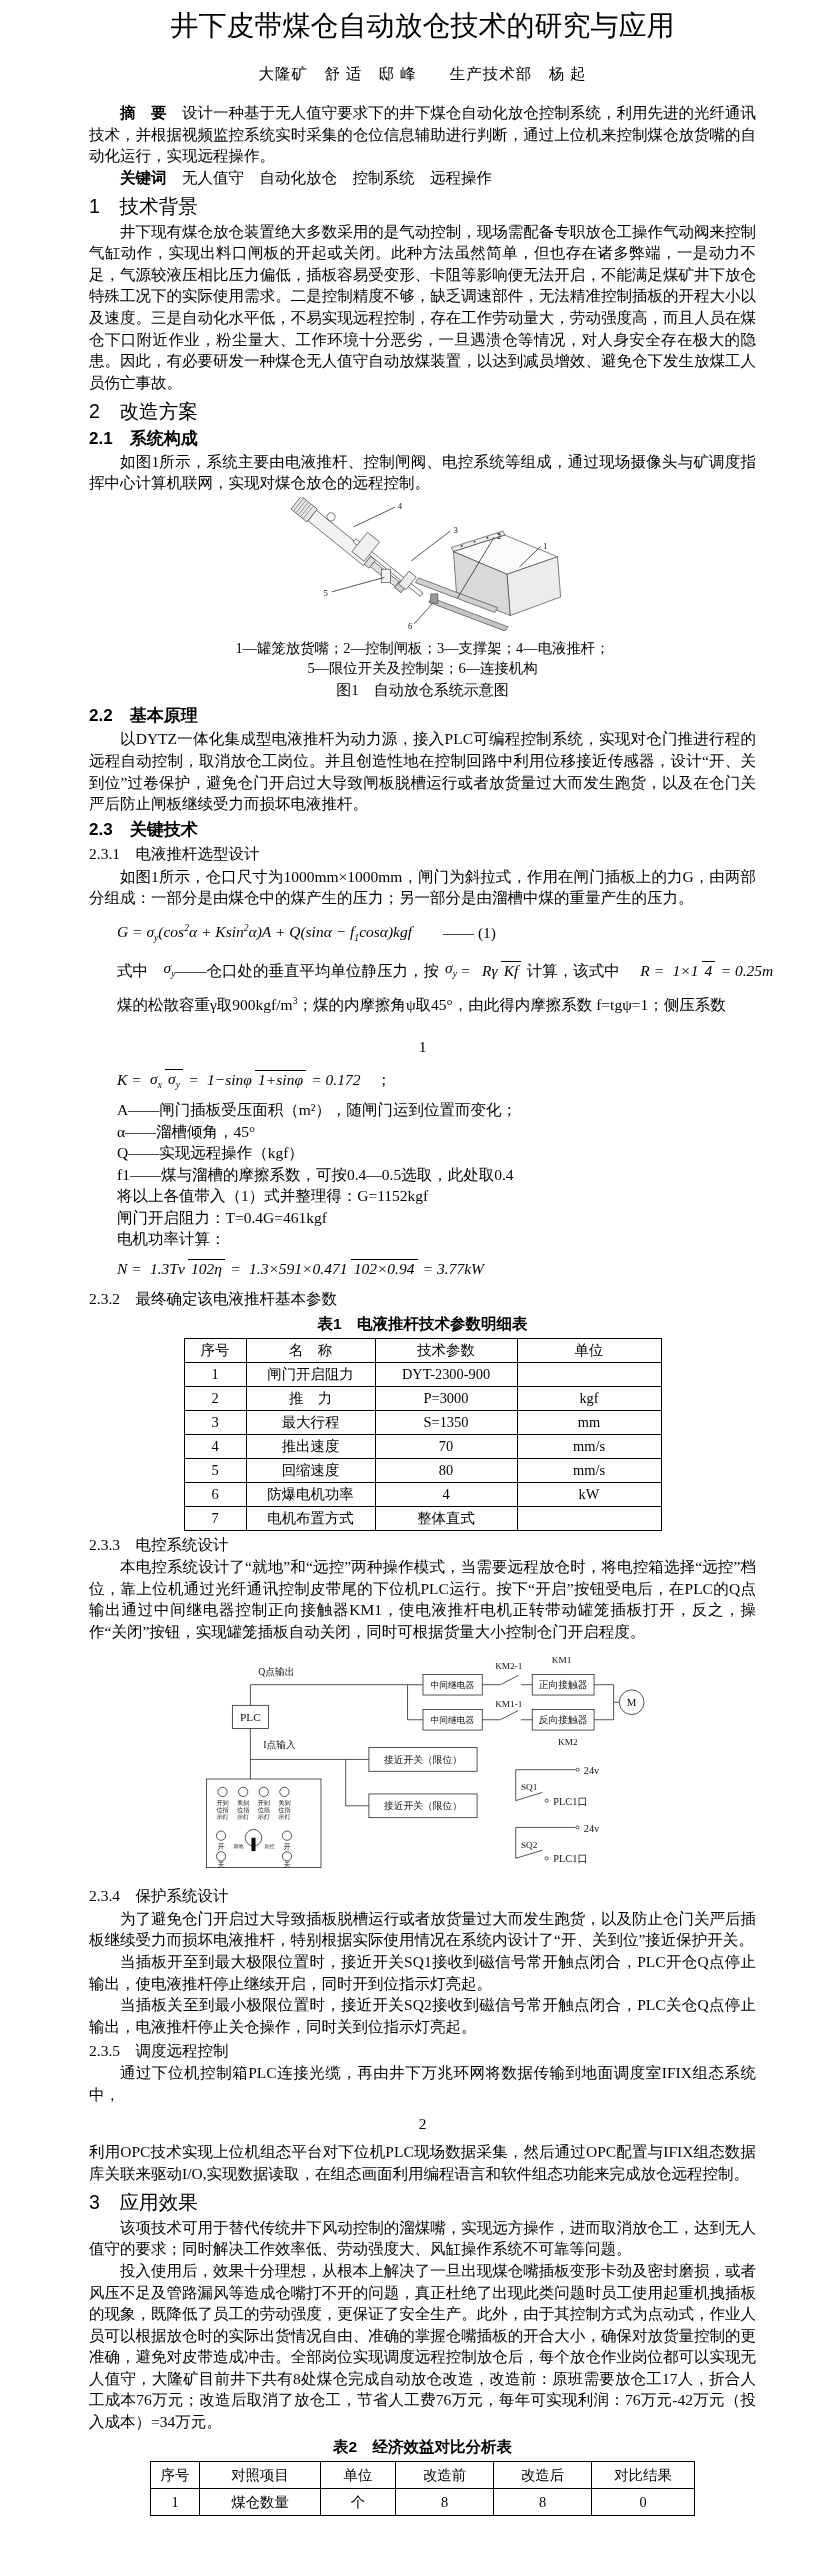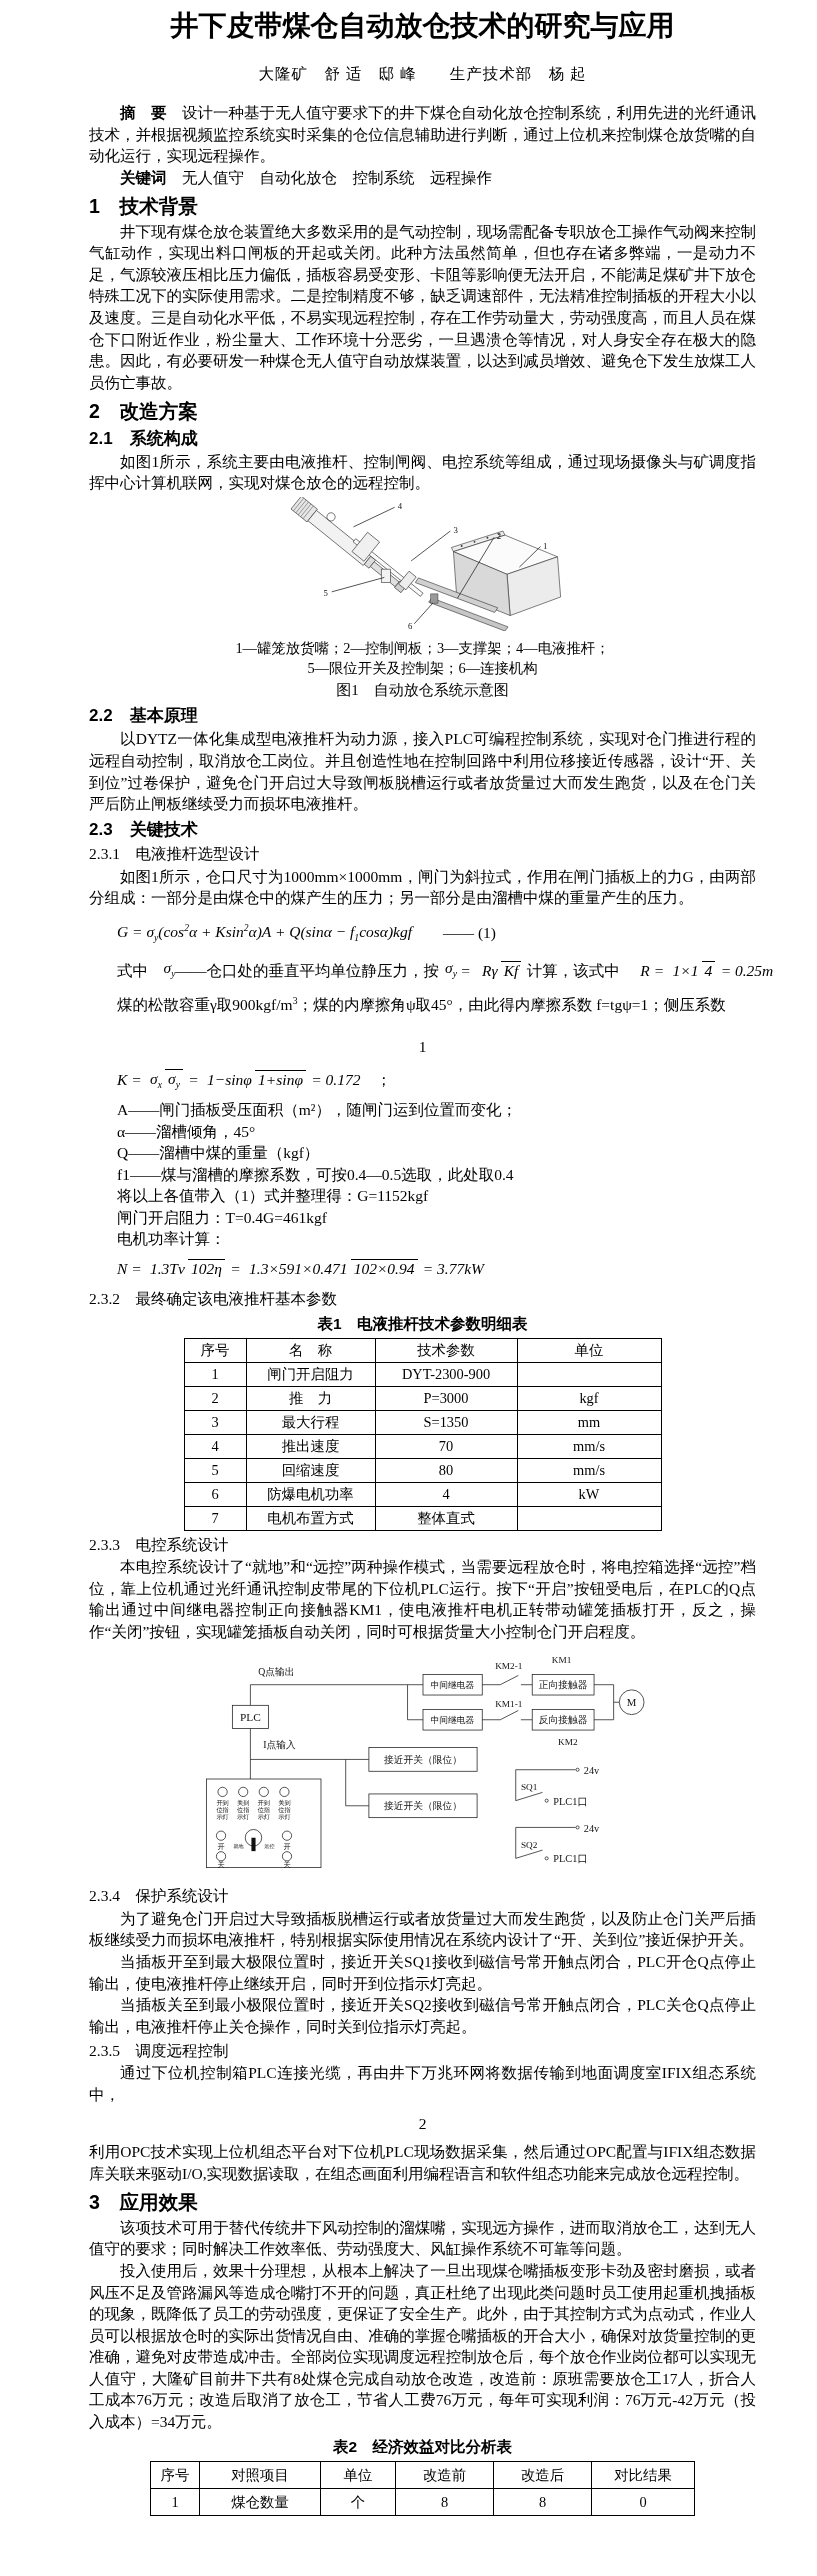--- a/index.html
+++ b/index.html
@@ -10,38 +10,38 @@
     box-sizing:border-box;
     background:#ffffff;
     color:#000000;
     font-family:"Liberation Serif","DejaVu Serif",serif;
     font-size:15.5px;
     line-height:21.6px;
     padding:9.3px 62px 31px 89px;
   }
   .doc-title {
     font-family:"Liberation Sans","DejaVu Sans",sans-serif;
-    font-weight:bold;
+    font-weight:normal;
     font-size:28px;
     line-height:33px;
     text-align:center;
     margin:0;
   }
   .authors {
     text-align:center;
     font-size:15.5px;
     margin-top:20.6px;
     letter-spacing:1px;
   }
   .abstract { margin:17.5px 0 0 0; text-indent:2em; text-align:justify; }
   .abstract b, .keywords b { font-family:"Liberation Sans","DejaVu Sans",sans-serif; }
   .keywords { margin:0; text-indent:2em; }
   h2.sec {
     font-family:"Liberation Sans","DejaVu Sans",sans-serif;
-    font-size:19.6px; line-height:25px; font-weight:bold; margin:5.2px 0 2.1px 0;
+    font-size:19.6px; line-height:25px; font-weight:normal; margin:5.2px 0 2.1px 0;
   }
   h3.sec {
     font-family:"Liberation Sans","DejaVu Sans",sans-serif;
     font-size:17px; line-height:23px; font-weight:bold; margin:3.1px 0 1px 0;
   }
   h4.sec { font-size:15.5px; line-height:21.6px; font-weight:normal; margin:2.1px 0 1px 0; }
   p.body { margin:0; text-indent:2em; text-align:justify; }
   p.noindent { margin:0; text-indent:0; text-align:justify; }
   .defline { margin:0 0 0 28px; text-indent:0; }
   .figure-wrap { text-align:center; margin:3.1px 0 1px 0; }
@@ -198,21 +198,21 @@
     <span class="frac">
         <span class="num">1−sinφ</span>
         <span class="den">1+sinφ</span>
       </span>
     <span>= 0.172</span>
     <span style="font-style:normal;margin-left:15.5px;align-self:flex-end">；</span>
   </div>
 
   <p class="defline">A——闸门插板受压面积（m²），随闸门运到位置而变化；</p>
   <p class="defline">α——溜槽倾角，45°</p>
-  <p class="defline">Q——溜槽中煤的重量（kgf）</p>
+  <p class="defline">Q——实现远程操作（kgf）</p>
   <p class="defline">f1——煤与溜槽的摩擦系数，可按0.4—0.5选取，此处取0.4</p>
   <p class="defline">将以上各值带入（1）式并整理得：G=1152kgf</p>
   <p class="defline">闸门开启阻力：T=0.4G=461kgf</p>
   <p class="defline">电机功率计算：</p>
 
   <div class="formula-row var">
     <span>N =</span>
     <span class="frac">
         <span class="num">1.3Tv</span>
         <span class="den">102η</span>

